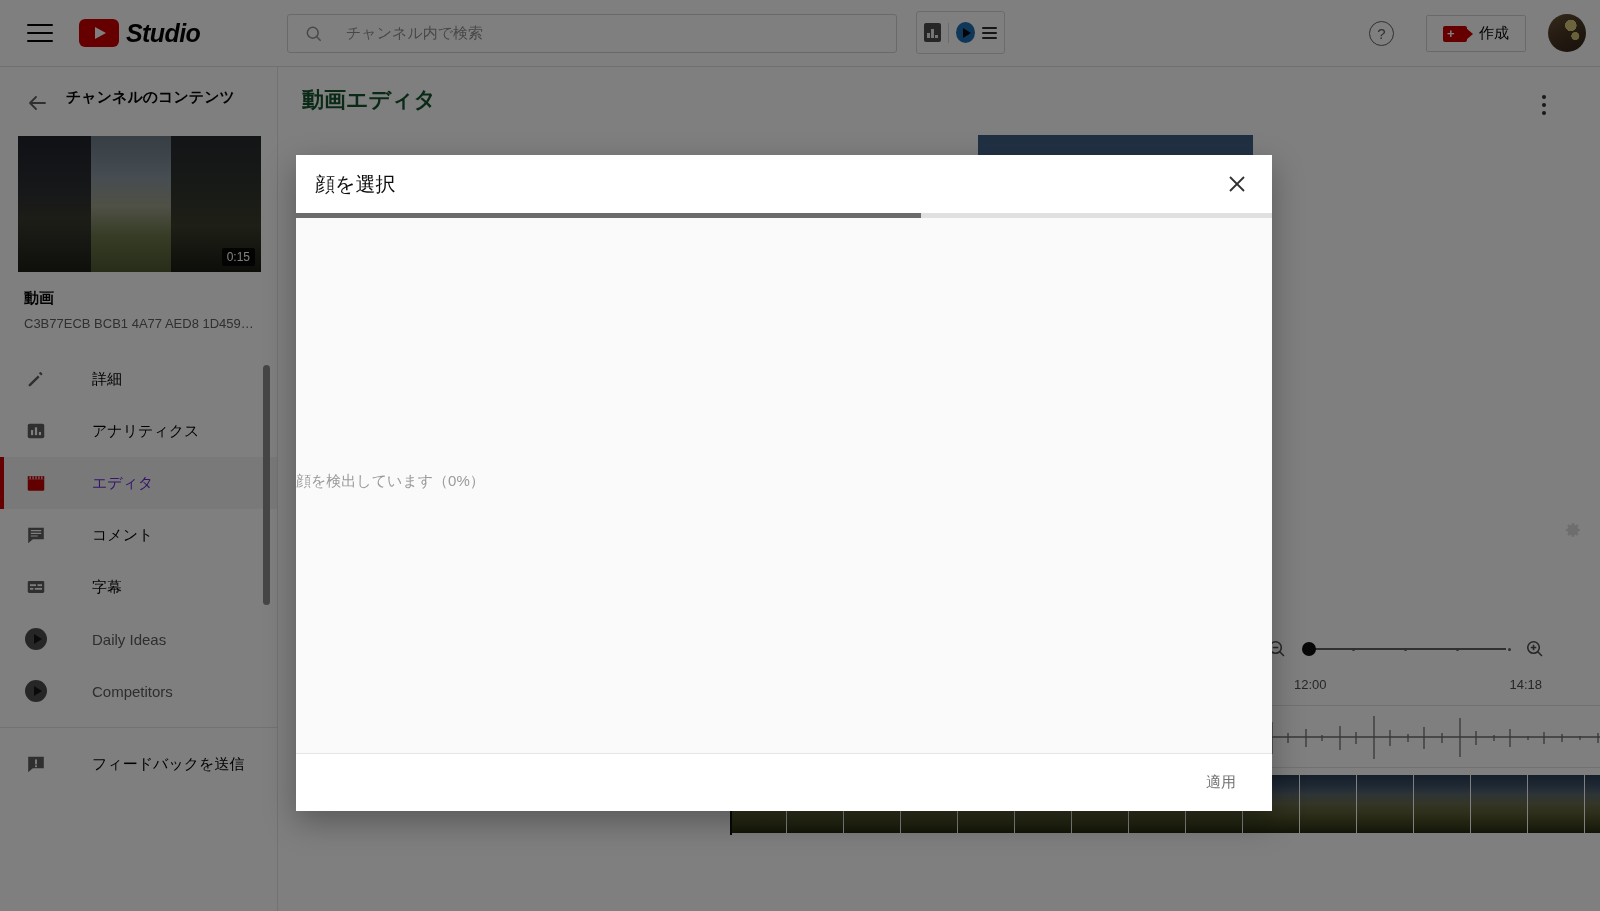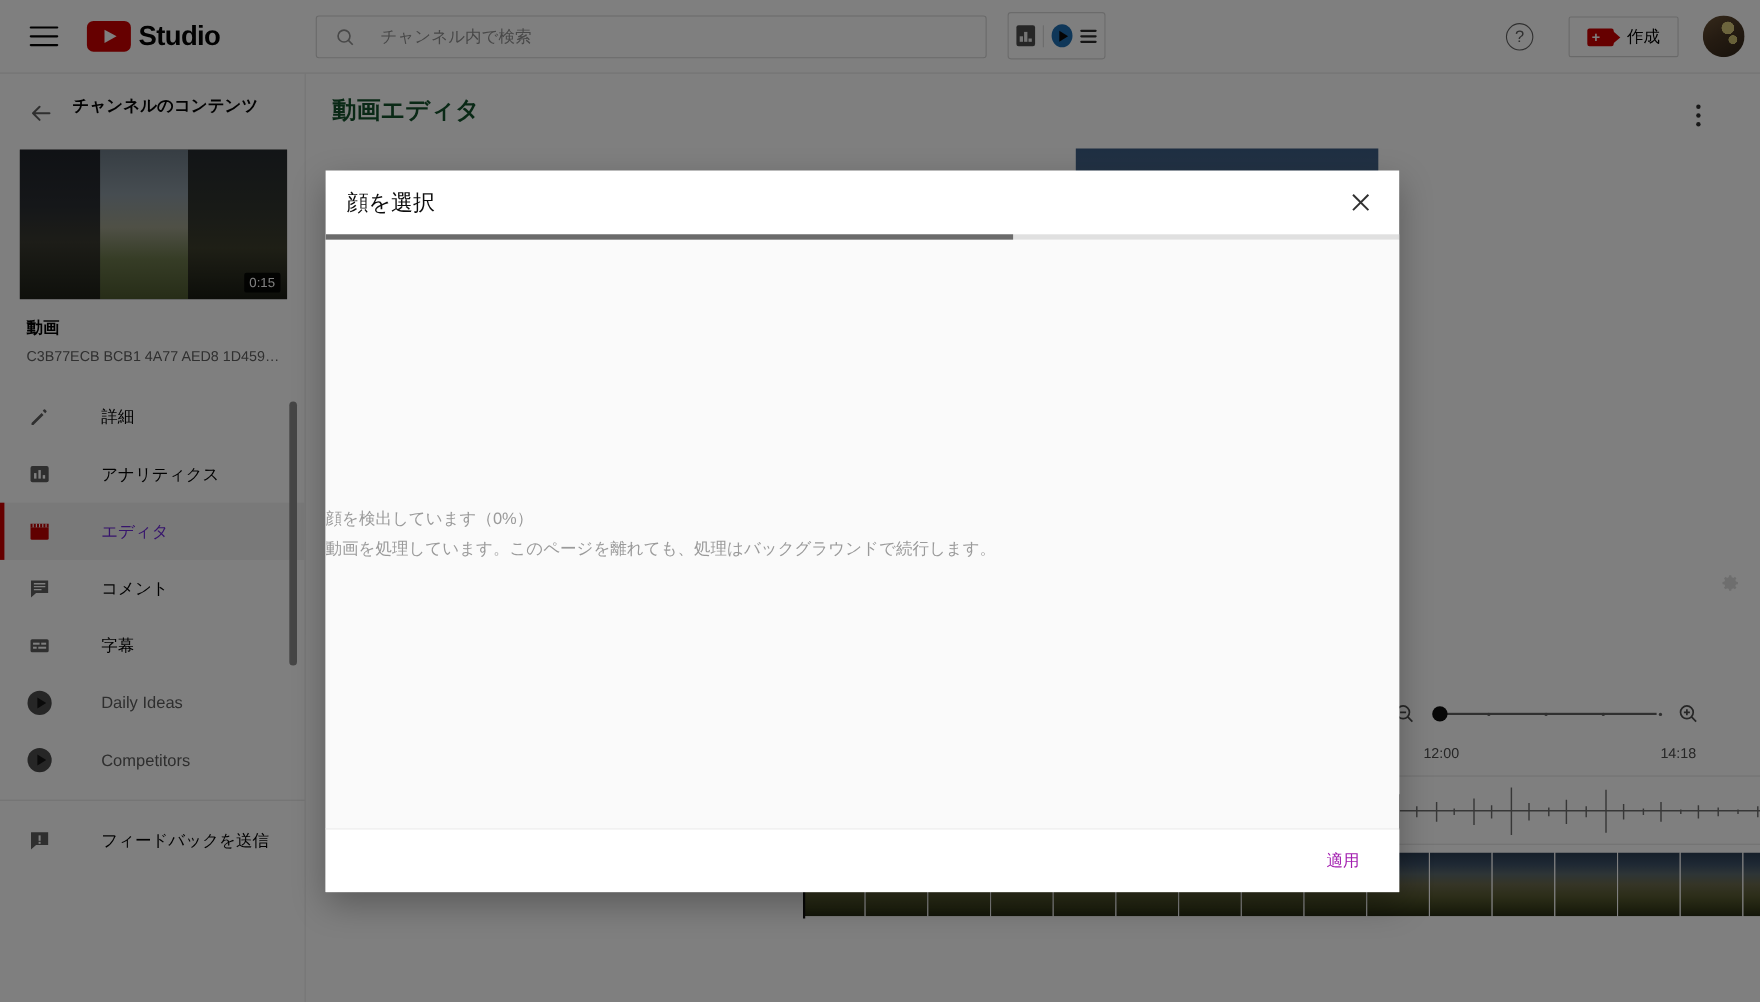--- a/index.html
+++ b/index.html
@@ -60,20 +60,21 @@
     border-left: 11px solid #ffffff;
     border-top: 6.5px solid transparent;
     border-bottom: 6.5px solid transparent;
     margin-left: 3px;
   }
   .logo-text {
     font-size: 25px;
     font-weight: 700;
     letter-spacing: -0.6px;
     color: #030303;
+    font-style: italic;
   }
 
   .search-box {
     position: absolute;
     left: 287px; top: 14px;
     width: 610px; height: 39px;
     border: 1px solid #d3d3d3;
     border-radius: 3px;
     display: flex; align-items: center;
     background: #fff;
@@ -433,21 +434,21 @@
   .dlg-msg-sub { font-size: 15px; color: #9a9a9a; }
   .dlg-foot {
     height: 58px; flex: 0 0 58px;
     border-top: 1px solid #e5e5e5;
     background: #ffffff;
     display: flex; align-items: center; justify-content: flex-end;
     padding-right: 26px;
   }
   .apply-btn {
     font-size: 15px;
-    color: #a21caf;
+    color: #737373;
     background: none; border: none;
     padding: 8px 10px;
     font-family: inherit;
     cursor: default;
   }
 </style>
 </head>
 <body>
 
 <div id="app">
@@ -782,21 +783,20 @@
         </svg>
       </span>
     </div>
 
     <div class="dlg-progress">
       <div class="bar" id="progress-fill" style="width: 64%;"></div>
     </div>
 
     <div class="dlg-body">
       <div class="dlg-msg-main">顔を検出しています（0%）</div>
-      <div class="dlg-msg-sub">動画を処理しています。このページを離れても、処理はバックグラウンドで続行します。</div>
     </div>
 
     <div class="dlg-foot">
       <button class="apply-btn">適用</button>
     </div>
   </div>
 
 </div>
 
 </body></html>

